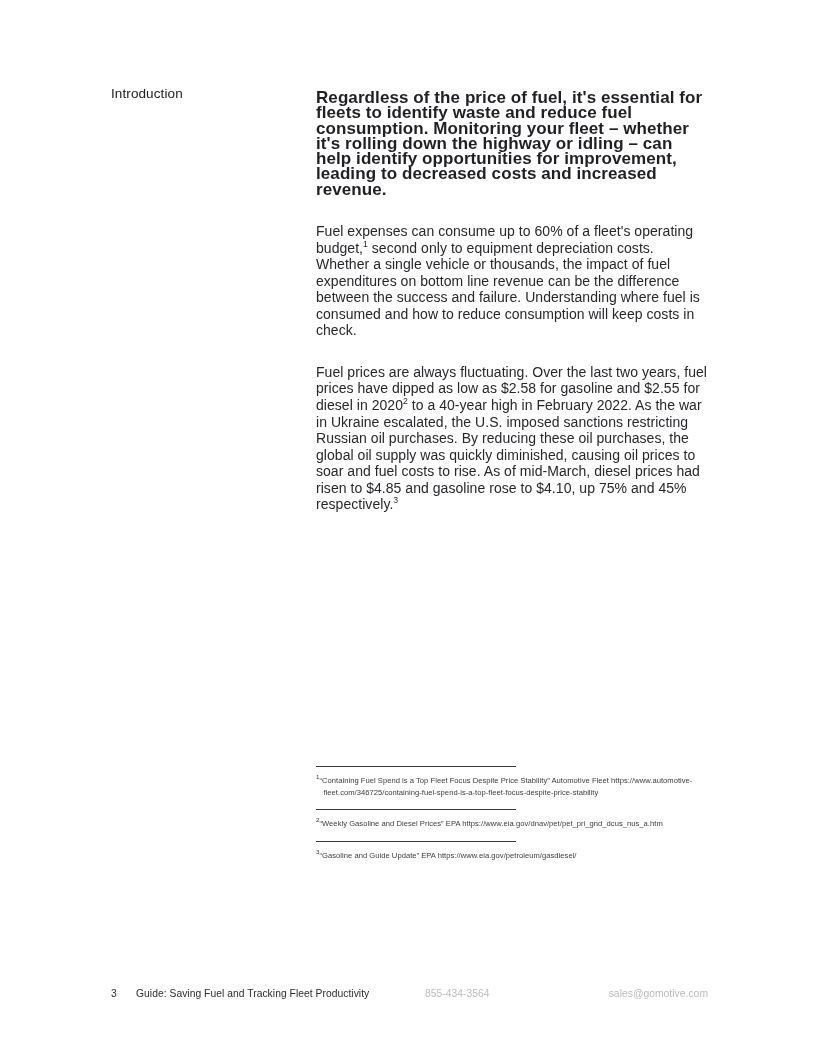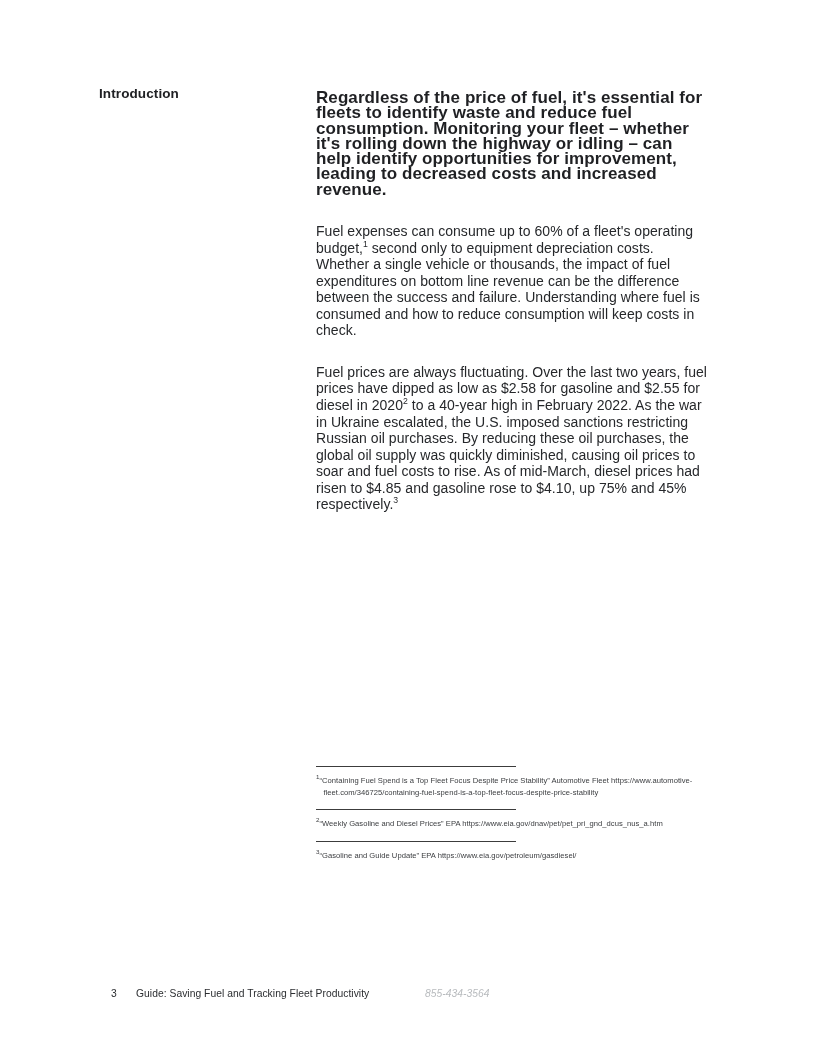--- a/index.html
+++ b/index.html
@@ -17,26 +17,26 @@
 
   .page {
     position: absolute;
     inset: 0;
     background: #ffffff;
   }
 
   
   .section-heading {
     position: absolute;
-    left: 99px;
+    left: 111px;
     top: 74px;
     width: 190px;
     font-size: 13.5px;
     line-height: 17px;
-    font-weight: 700;
+    font-weight: 400;
     color: #202124;
     letter-spacing: 0.1px;
   }
 
   
   .body-col {
     position: absolute;
     left: 316px;
     top: 74px;
     width: 392px;
@@ -132,21 +132,20 @@
   }
   .footer-phone {
     position: absolute;
     left: 314px;
     top: 0;
     font-size: 10.3px;
     line-height: 14px;
     color: #b8bbbe;
     letter-spacing: 0.004em;
     white-space: nowrap;
-    font-style: italic;
   }
   .footer-email {
     position: absolute;
     left: 0;
     top: 0;
     width: 597px;
     text-align: right;
     font-size: 10.3px;
     line-height: 14px;
     color: #b8bbbe;
@@ -187,15 +186,16 @@
       <div class="rule"></div>
       <div class="fn-text"><span class="fn-marker">3</span><span>“Gasoline and Guide Update” EPA https://www.eia.gov/petroleum/gasdiesel/</span></div>
     </div>
 
   </div>
 
   <div class="footer">
     <span class="footer-page-no">3</span>
     <span class="footer-title">Guide: Saving Fuel and Tracking Fleet Productivity</span>
     <span class="footer-phone">855-434-3564</span>
+    <span class="footer-email">sales@gomotive.com</span>
   </div>
 
 </div>
 
 </body></html>

